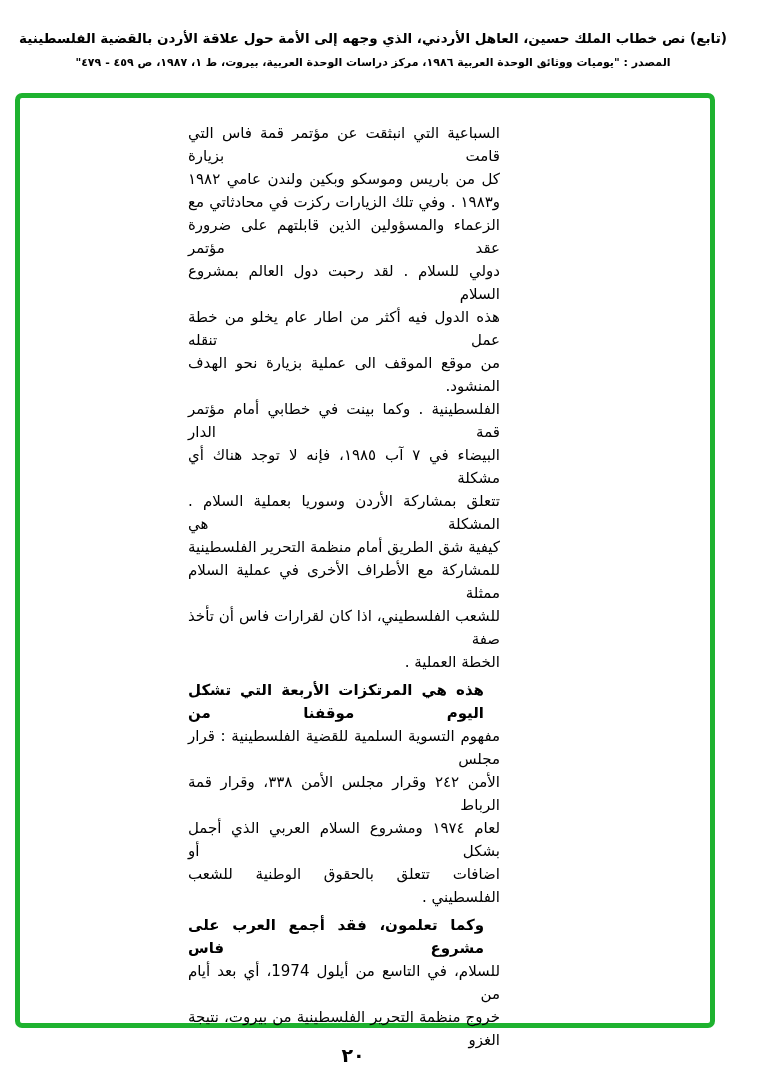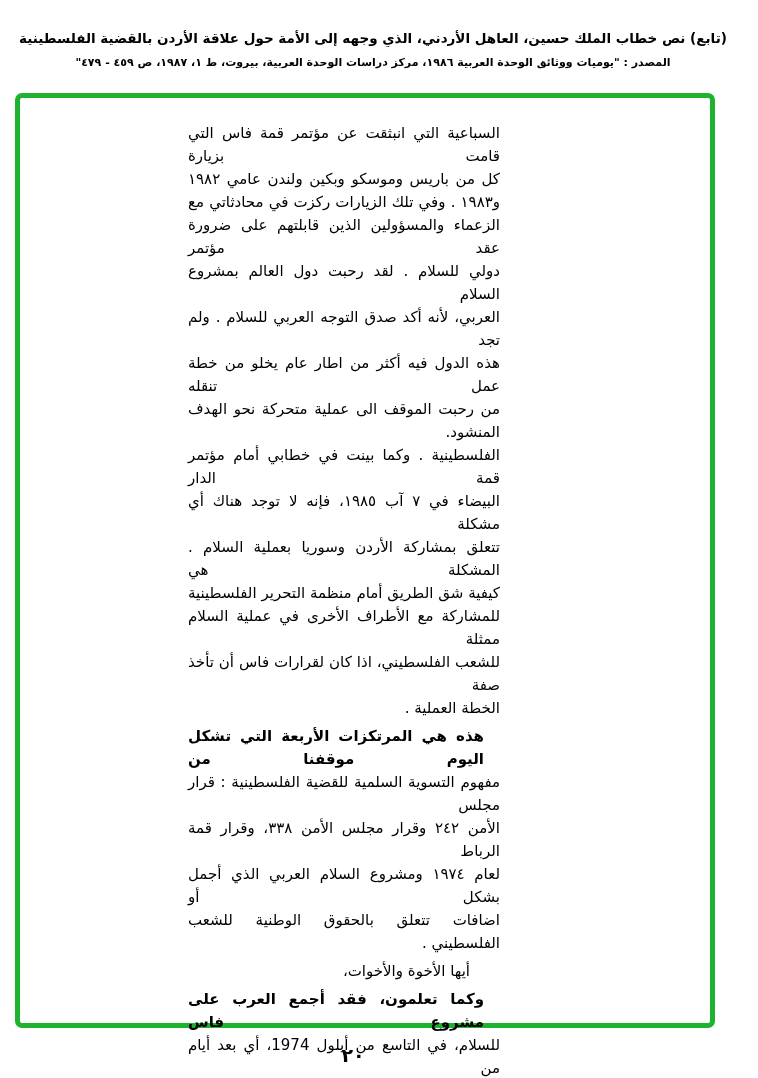--- a/index.html
+++ b/index.html
@@ -104,39 +104,37 @@
   </div>
 
   <div class="frame" id="green-frame" style="border-color: rgb(30, 178, 47);">
     <div class="textcol" id="textcol">
         <div class="para">
           <div class="line">السباعية التي انبثقت عن مؤتمر قمة فاس التي قامت بزيارة</div>
           <div class="line">كل من باريس وموسكو وبكين ولندن عامي ١٩٨٢</div>
           <div class="line">و١٩٨٣ . وفي تلك الزيارات ركزت في محادثاتي مع</div>
           <div class="line">الزعماء  والمسؤولين الذين قابلتهم على ضرورة عقد مؤتمر</div>
           <div class="line">دولي للسلام . لقد رحبت دول العالم بمشروع السلام</div>
-          <div class="line">العربي، لأنه أكد صدق التوجه العربي للسلام . ولم تجد</div>
           <div class="line">هذه الدول فيه أكثر من اطار عام يخلو من خطة عمل تنقله</div>
-          <div class="line">من رحبت الموقف الى عملية متحركة نحو الهدف المنشود.</div>
+          <div class="line">من موقع الموقف الى عملية بزيارة نحو الهدف المنشود.</div>
           <div class="line">الفلسطينية . وكما بينت في خطابي أمام مؤتمر قمة الدار</div>
           <div class="line">البيضاء في ٧ آب ١٩٨٥، فإنه لا توجد هناك أي مشكلة</div>
           <div class="line">تتعلق بمشاركة الأردن وسوريا بعملية السلام . المشكلة هي</div>
           <div class="line">كيفية شق الطريق أمام منظمة التحرير الفلسطينية</div>
           <div class="line">للمشاركة مع الأطراف الأخرى في عملية السلام ممثلة</div>
           <div class="line">للشعب الفلسطيني،  اذا كان لقرارات فاس أن تأخذ صفة</div>
           <div class="line last">الخطة العملية .</div>
         </div>
         <div class="para indent">
           <div class="line">هذه هي المرتكزات الأربعة التي تشكل اليوم موقفنا من</div>
           <div class="line">مفهوم التسوية السلمية للقضية الفلسطينية : قرار مجلس</div>
           <div class="line">الأمن ٢٤٢ وقرار مجلس الأمن ٣٣٨، وقرار قمة الرباط</div>
           <div class="line">لعام ١٩٧٤ ومشروع السلام العربي الذي أجمل بشكل أو</div>
           <div class="line last">اضافات تتعلق بالحقوق الوطنية للشعب الفلسطيني .</div>
         </div>
-        <div class="subheading">أيها الأخوة والأخوات،</div>
         <div class="para indent">
           <div class="line">وكما تعلمون، فقد أجمع العرب على مشروع فاس</div>
           <div class="line">للسلام، في التاسع من أيلول 1974، أي بعد أيام من</div>
           <div class="line">خروج منظمة التحرير الفلسطينية من بيروت، نتيجة الغزو</div>
         </div>
       </div>
   </div>
 
   <div class="pagenum">٢٠</div>
 

